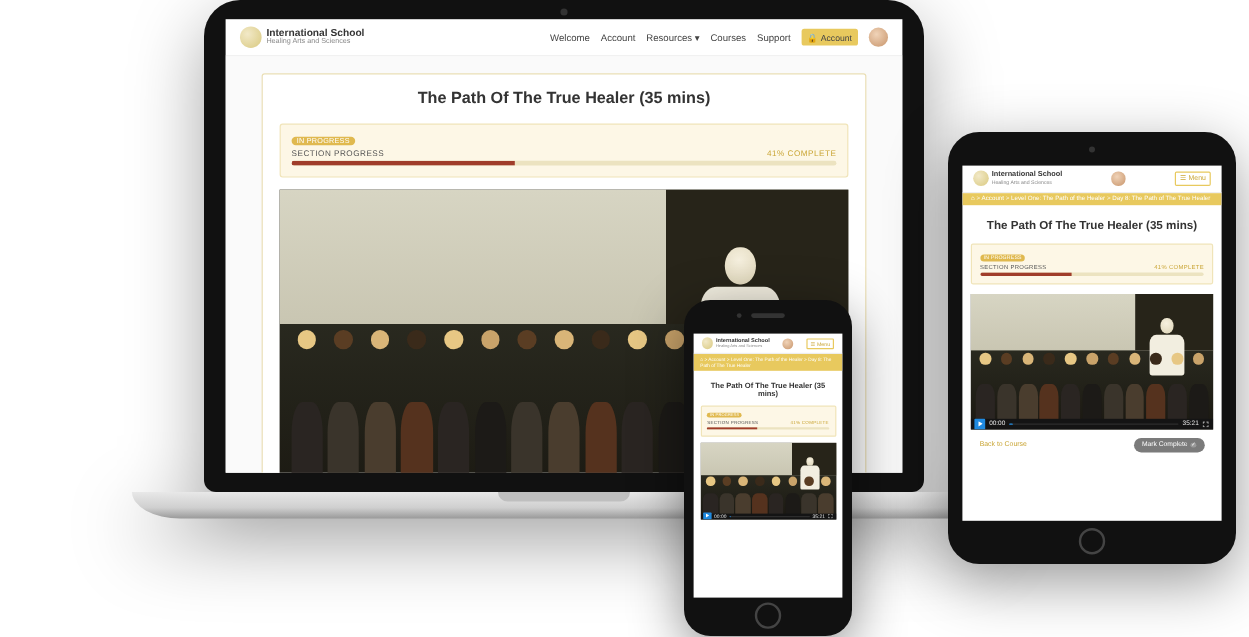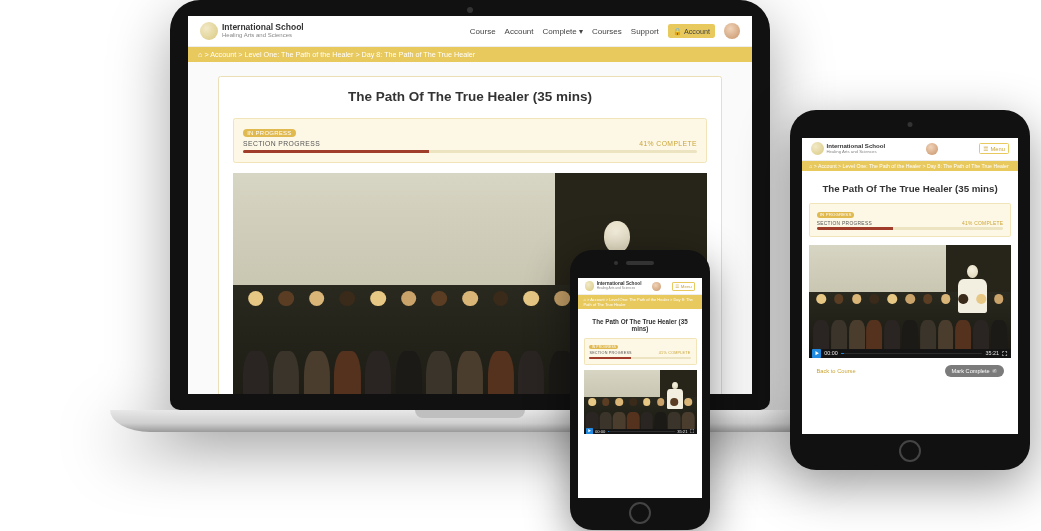--- a/index.html
+++ b/index.html
@@ -319,40 +319,31 @@
       <div class="page">
         <div class="hdr">
           <div class="logo-blk">
             <div class="logo-circ"></div>
             <div class="logo-txt">
               <div class="logo-t1">International School</div>
               <div class="logo-t2">Healing Arts and Sciences</div>
             </div>
           </div>
           <div class="nav">
-            <a>Course</a>
+            <a>Welcome</a>
             <a>Account</a>
-            <a><span>Complete</span> <span>▾</span></a>
+            <a><span>Resources</span> <span>▾</span></a>
             <a>Courses</a>
             <a>Support</a>
             <div class="acct-btn">
               <span>🔒</span>
               <span>Account</span>
             </div>
             <div class="avatar"></div>
           </div>
-        </div>
-        <div class="crumbs">
-          <span>⌂</span>
-          <span> &gt; </span>
-          <a>Account</a>
-          <span> &gt; </span>
-          <a>Level One: The Path of the Healer</a>
-          <span> &gt; </span>
-          <a>Day 8: The Path of The True Healer</a>
         </div>
         <div class="content">
           <div class="card">
             <div class="title">The Path Of The True Healer (35 mins)</div>
             <div class="prog-box">
               <span class="badge">IN PROGRESS</span>
               <div class="prog-row">
                 <span>SECTION PROGRESS</span>
                 <span class="pct">41% COMPLETE</span>
               </div>

